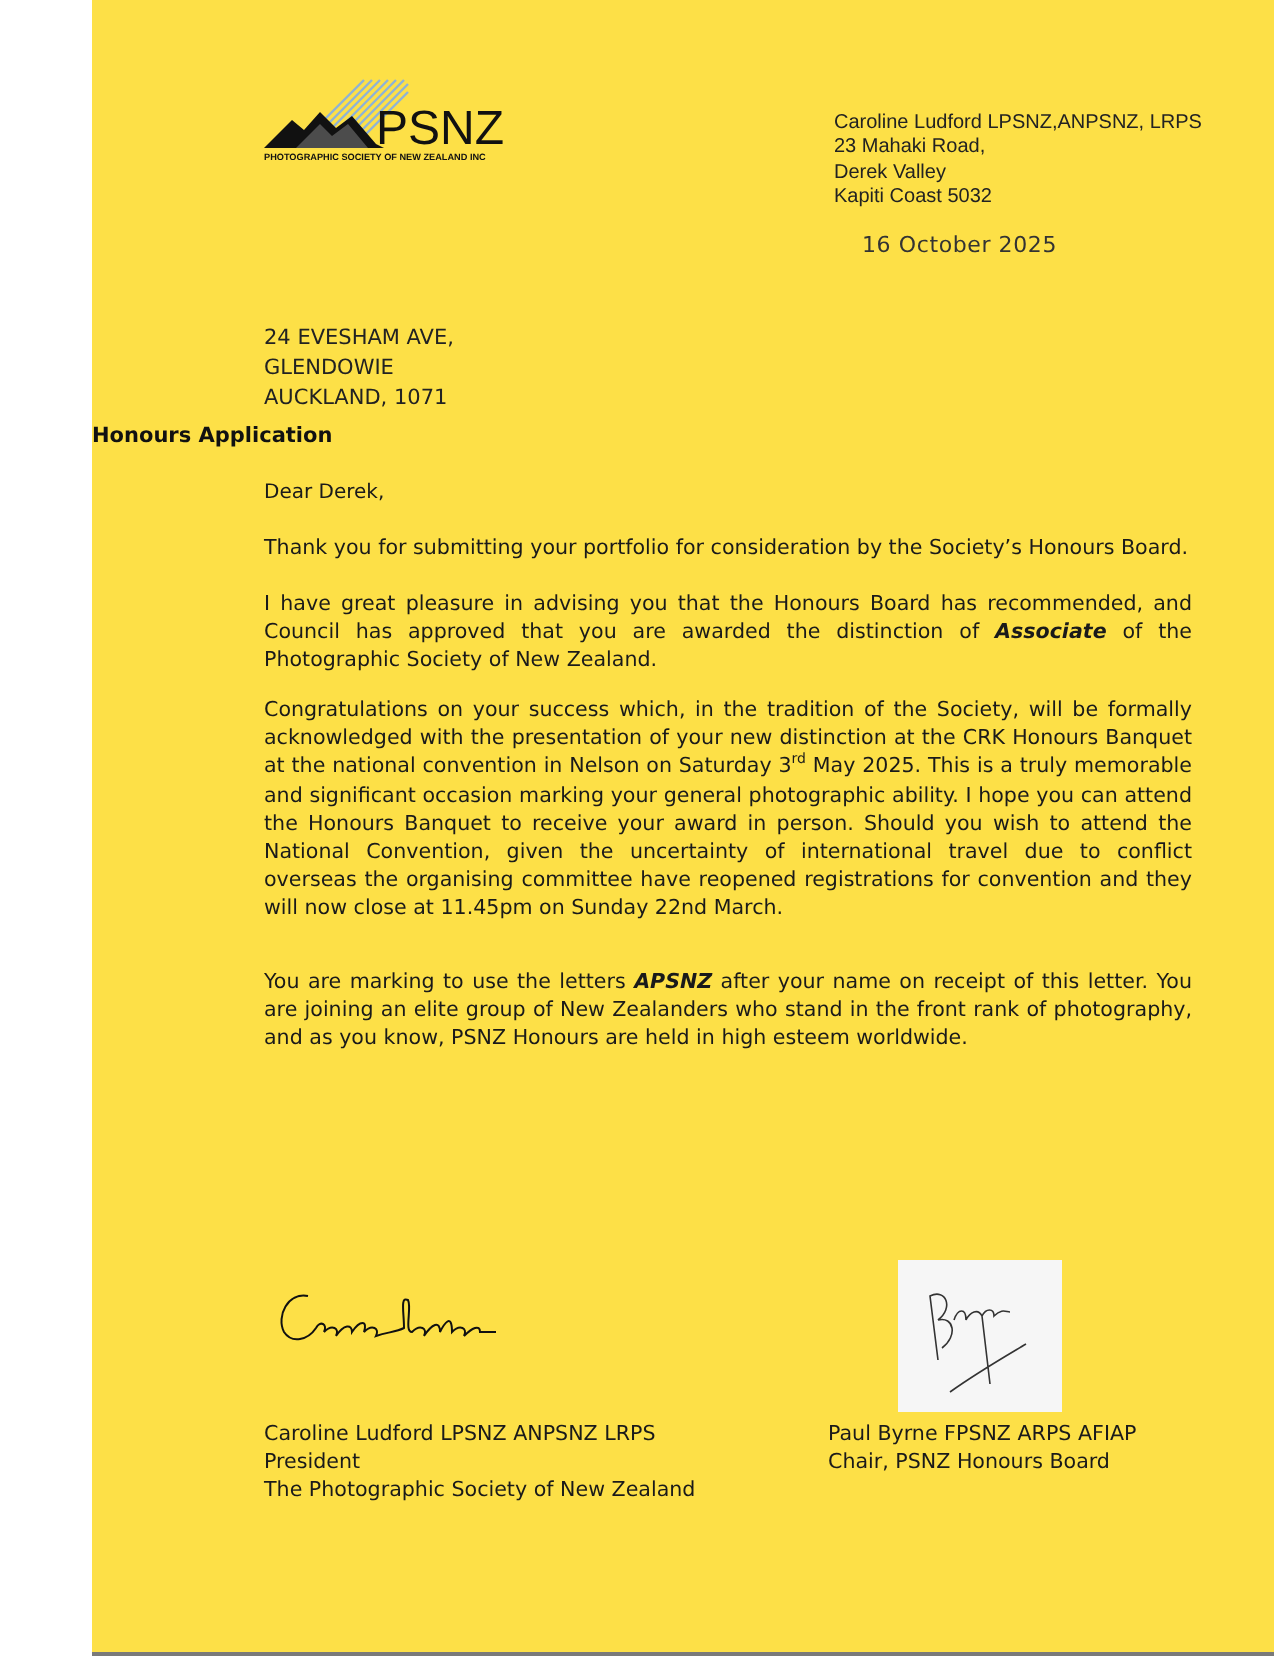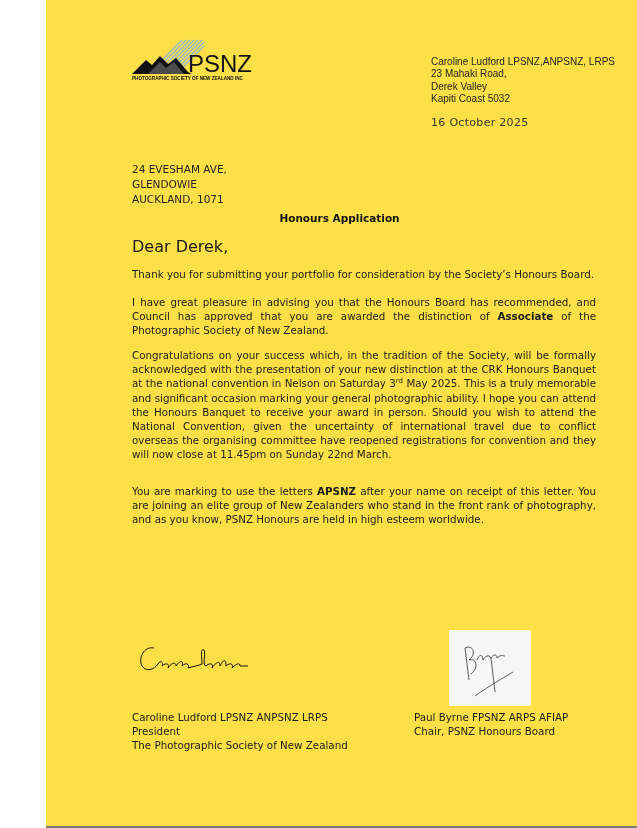--- a/index.html
+++ b/index.html
@@ -2,29 +2,29 @@
 <html><head>
 <meta charset="utf-8">
 <style>
   html, body { margin:0; padding:0; background:#ffffff; }
   body { width:637px; height:828px; position:relative; overflow:hidden;
          font-family:"DejaVu Sans", sans-serif; color:#111; }
   .page { position:absolute; left:0; top:0; width:637px; height:826px; background:#fde047;
           border-bottom:2px solid #7a7a7a;margin-left:46px; }
   .logo { position:absolute; left:86px; top:38px; width:140px; height:44px; }
   .logo svg { display:block; }
-  .sender { position:absolute; left:385px; top:56px; font-family:"Liberation Sans", sans-serif;
+  .sender { position:absolute; left:371px; top:56px; font-family:"Liberation Sans", sans-serif;
             font-size:10px; line-height:12.3px; color:#222; }
   .date { position:absolute; left:385px; top:116px; font-size:11px; letter-spacing:0.3px; color:#333; }
   .recipient { position:absolute; left:86px; top:162px; font-size:10.5px; line-height:15px; color:#222; }
-  .subject { position:absolute; left:0; width:587px; top:212px; text-align:center;
+  .subject { position:absolute; left:0; width:587px; top:212px; text-align:left;
              font-size:10.5px; font-weight:bold; }
-  .body { position:absolute; left:86px; width:464px; font-size:16px; line-height:14.2px; color:#1a1a1a; }
+  .body { position:absolute; left:86px; width:464px; font-size:10px; line-height:14.2px; color:#1a1a1a; }
   .p { position:absolute; left:86px; width:464px; text-align:justify; font-size:10.3px; line-height:14.2px; color:#1a1a1a; }
-  .p .b { font-weight:bold; }
+  .p .b { font-weight:bold;font-style:italic; }
   sup { font-size:7px; line-height:0; }
   .sig1 { position:absolute; left:90px; top:640px; width:120px; height:40px; }
   .sig2box { position:absolute; left:403px; top:630px; width:82px; height:76px; background:#f6f6f6; }
   .block { position:absolute; font-size:10.3px; line-height:14px; color:#1a1a1a; }
 </style>
 </head>
 <body>
 
 <div class="page">
 

